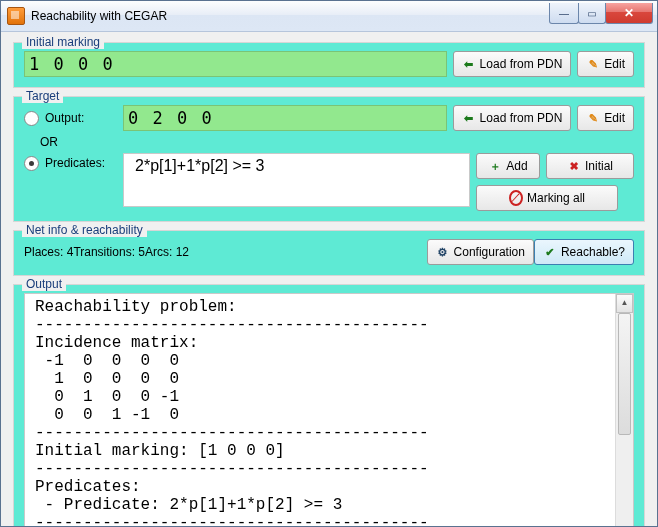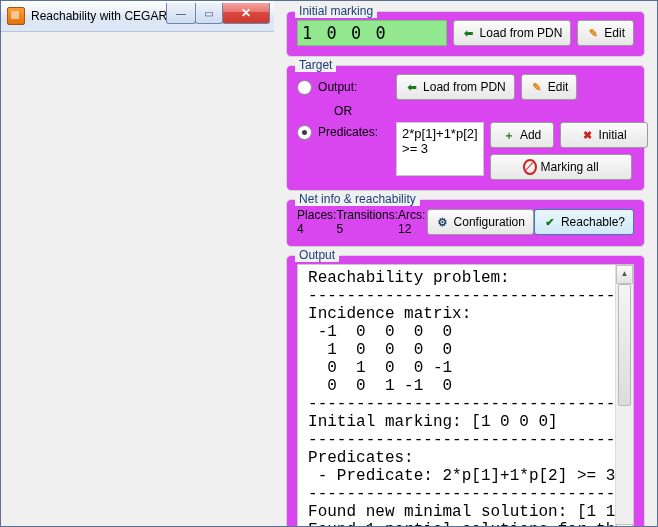--- a/index.html
+++ b/index.html
@@ -1,43 +1,43 @@
 <!DOCTYPE html>
 <html><head>
 <meta charset="utf-8">
 <style>
 html,body{margin:0;padding:0;font-family:"Segoe UI",Tahoma,sans-serif;font-size:12px;color:#000;background:#fff}
-.window{width:658px;height:527px;box-sizing:border-box;border:1px solid #5a7290;background:#f0f0f0;display:flex;flex-direction:row;box-shadow:0 0 8px rgba(0,0,0,.3)}
+.window{width:658px;height:527px;box-sizing:border-box;border:1px solid #5a7290;background:#f0f0f0;display:flex;flex-direction:column;box-shadow:0 0 8px rgba(0,0,0,.3)}
 .titlebar{height:30px;background:linear-gradient(#fdfefe,#e8eef7 45%,#dce6f4 46%,#dde7f5);display:flex;align-items:center;border-bottom:1px solid #b6c5db;padding-left:6px}
 .titlebar .ticon{width:16px;height:16px;margin-right:6px;background:linear-gradient(#ff9c3a,#e2730a);border:1px solid #a75510;border-radius:2px;position:relative}
 .titlebar .ticon::after{content:"";position:absolute;left:3px;top:3px;width:8px;height:8px;background:#fff;opacity:.5}
 .titlebar .ttxt{flex:1}
 .winbtns{display:flex;height:20px;margin-right:4px;margin-top:-6px}
 .winbtn{width:28px;height:20px;border:1px solid #6b86ab;border-top:none;background:linear-gradient(#eef3fb,#cedcf0);margin-left:-1px;display:flex;align-items:center;justify-content:center;border-bottom-left-radius:3px;border-bottom-right-radius:3px;font-family:Arial;font-size:10px;color:#30466a}
 .winbtn.max{width:26px}
 .winbtn.close{width:46px;background:linear-gradient(#f7a3a0,#e6756f 45%,#d9473d 46%,#cf3a2f);color:#fff;font-size:12px;font-weight:bold}
 .client{flex:1;padding:10px 12px 12px 12px;display:flex;flex-direction:column;gap:8px;overflow:hidden}
-.group{border:1px solid #d6d6d6;border-radius:5px;background:#d946ef;padding:8px 10px 10px 10px;position:relative}
+.group{border:1px solid #d6d6d6;border-radius:0;background:#5eead4;padding:8px 10px 10px 10px;position:relative}
 .group>.legend{position:absolute;top:-8px;left:8px;background:#f0f0f0;padding:0 4px;color:#1a3e7b}
 .row{display:flex;align-items:center;gap:6px}
 .greenbox{flex:1;height:20px;background:#92e88e;border:1px solid #7ac476;padding:2px 4px;font-family:Consolas,monospace;font-size:17px;letter-spacing:2px;display:flex;align-items:center}
 .btn{height:24px;border:1px solid #9b9b9b;border-radius:3px;background:linear-gradient(#fbfbfb,#e7e7e7);padding:0 8px;display:flex;align-items:center;gap:4px;cursor:pointer;font-size:12px;color:#000;white-space:nowrap}
 .btn.hl{border-color:#3c7fb1;background:linear-gradient(#eaf6fd,#cfe9f7)}
 .btn .i{width:14px;height:14px;display:flex;align-items:center;justify-content:center;font-weight:bold;font-size:11px}
 .i-load{color:#1c7a1c}
 .i-edit{color:#e08a1a}
 .i-add{color:#1c7a1c;font-size:13px}
 .i-remove{color:#c22}
 .i-removeall{color:#c22;border:2px solid #c22;border-radius:50%;width:12px;height:12px;line-height:10px;font-size:9px;text-align:center}
 .i-conf{color:#246}
 .i-reach{color:#1c7a1c}
 .radio{width:13px;height:13px;border:1px solid #888;border-radius:50%;background:#fff;display:inline-flex;align-items:center;justify-content:center;flex:none}
 .radio.sel::after{content:"";width:5px;height:5px;background:#3b3b3b;border-radius:50%}
-.ortxt{margin-left:37px;margin-top:4px;margin-bottom:4px}
-.predbox{flex:1;height:46px;border:1px solid #c9c9c9;background:#fff;padding:3px 5px;font-size:13px}
+.ortxt{margin-left:16px;margin-top:4px;margin-bottom:4px}
+.predbox{flex:1;height:46px;border:1px solid #c9c9c9;background:#fff;padding:3px 11px;font-size:16px}
 .rcol{display:flex;flex-direction:column;gap:6px}
 .rcol .btn{width:98px;justify-content:center}
 .infoRow{display:flex;align-items:center;}
 .spacer{flex:1}
 .outputBox{border:1px solid #c9c9c9;background:#fff;flex:1;display:flex;overflow:hidden}
 .outputTxt{flex:1;padding:4px 10px;white-space:pre;font-family:Liberation Mono, monospace;font-size:16px;overflow:hidden}
 .scroll{width:17px;background:#efefef;border-left:1px solid #dcdcdc;position:relative}
 .scroll .up,.scroll .dn{height:17px;background:linear-gradient(#fbfbfb,#e3e3e3);border:1px solid #c0c0c0;margin:0;font-size:8px;text-align:center;line-height:15px;color:#555}
 .scroll .dn{position:absolute;bottom:0;left:0;right:0}
 .scroll .thumb{position:absolute;left:2px;right:2px;top:19px;height:120px;background:linear-gradient(#f4f4f4,#dcdcdc);border:1px solid #b8b8b8;border-radius:2px}
@@ -73,20 +73,21 @@
         </div>
       </div>
     </div>
 
     <div class="group">
       <div class="legend">Target</div>
 
       <div class="row">
         <span class="radio"></span>
         <span class="lbl">Output:</span>
+        <div class="greenbox">0 2 0 0</div>
         <div class="btn">
           <span class="i i-load">⬅</span>
           <span>Load from PDN</span>
         </div>
         <div class="btn">
           <span class="i i-edit">✎</span>
           <span>Edit</span>
         </div>
       </div>
 

